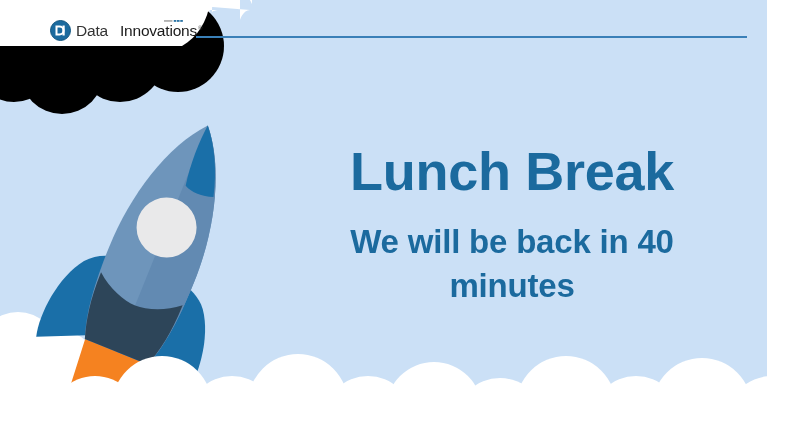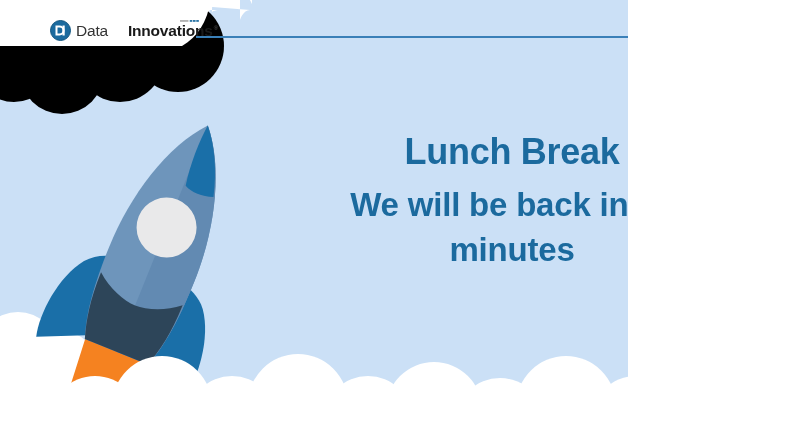--- a/index.html
+++ b/index.html
@@ -6,21 +6,21 @@
   html, body {
     margin: 0;
     padding: 0;
     background: #ffffff;
   }
   body {
     font-family: "Liberation Sans", sans-serif;
   }
   .slide {
     position: relative;
-    width: 628px;
+    width: 767px;
     height: 445px;
     overflow: hidden;
     background: #7dd3fc;
   }
   .slide-bg-svg {
     position: absolute;
     left: 0;
     top: 0;
     width: 791px;
     height: 445px;
@@ -50,23 +50,23 @@
     letter-spacing: -0.2px;
     color: #2b2b2b;
     white-space: nowrap;
     line-height: 1;
   }
   .logo-word-data {
     font-weight: 400;
     color: #333333;
   }
   .logo-word-innov {
-    font-weight: 700;
+    font-weight: 400;
     color: #1a1a1a;
-    margin-left: 20px;
+    margin-left: 12px;
   }
   .logo-tm {
     font-size: 6px;
     color: #555;
     margin-left: 1px;
     position: relative;
     top: -6px;
   }
   .logo-swoosh {
     position: absolute;
@@ -91,22 +91,22 @@
   
   .text-block {
     position: absolute;
     left: 286px;
     top: 124px;
     width: 452px;
     text-align: center;
     z-index: 7;
   }
   .headline {
-    margin: 7px;
-    font-size: 36px;
+    margin: 16px;
+    font-size: 54px;
     font-weight: 700;
     color: #1b6a9e;
     line-height: 1.18;
     letter-spacing: -0.3px;
   }
   .subhead {
     margin: 10px 0 0 0;
     font-size: 33px;
     font-weight: 700;
     color: #1b6a9e;

